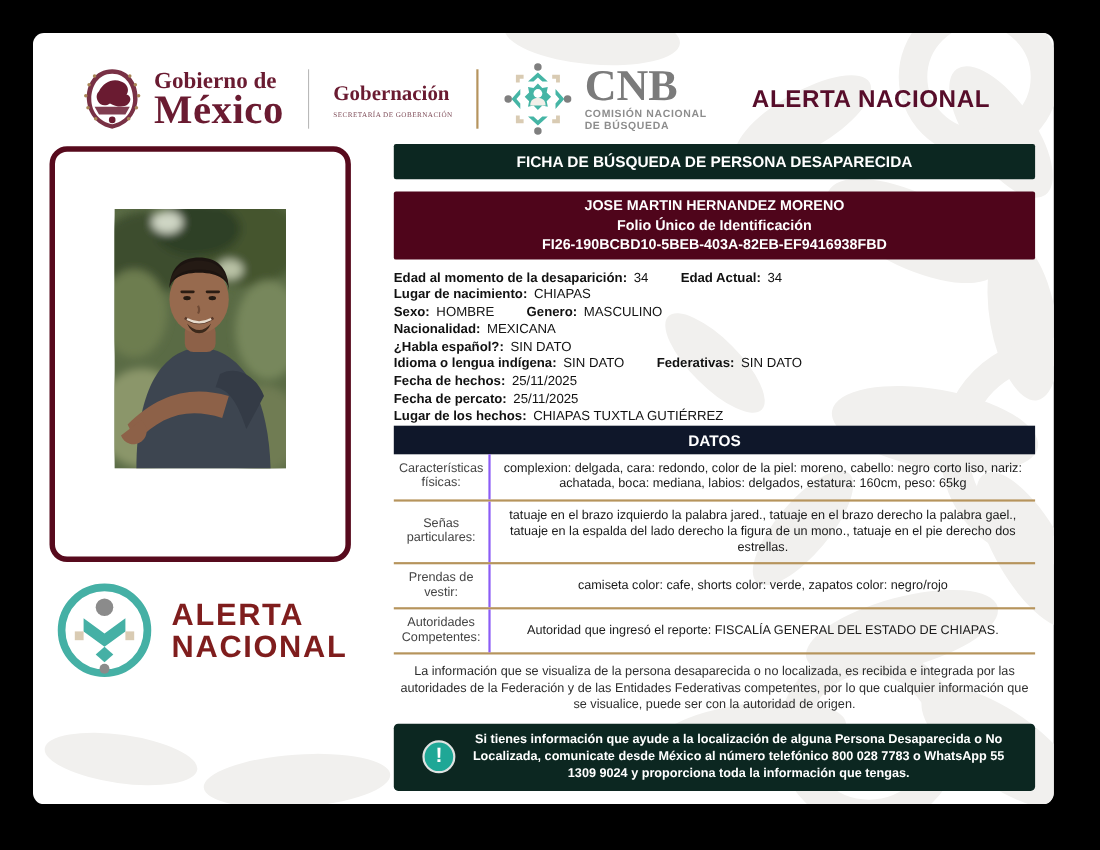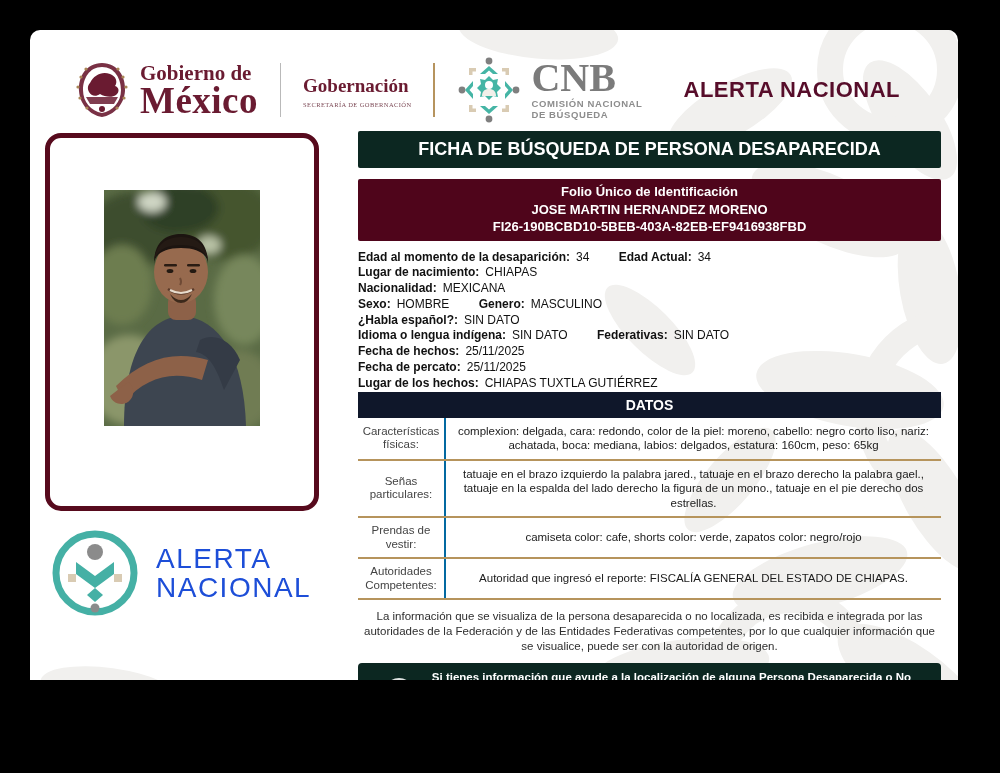--- a/index.html
+++ b/index.html
@@ -1,17 +1,17 @@
 <!DOCTYPE html>
 <html><head>
 <meta charset="utf-8">
 <style>
   * { margin:0; padding:0; box-sizing:border-box; }
   html,body { width:1000px; height:773px; background:#000; font-family:"Liberation Sans", sans-serif; }
-  .stage { position:relative; width:1000px; height:680px; background:#000; overflow:hidden; }
+  .stage { position:relative; width:1000px; height:773px; background:#000; overflow:hidden; }
   .card { position:absolute; left:30px; top:30px; width:928px; height:701px; background:#fff; border-radius:10px; overflow:hidden; }
   .pattern { position:absolute; left:0; top:0; z-index:0; pointer-events:none; }
   .layer { position:absolute; inset:0; z-index:1; }
 
   
   .header { position:absolute; left:42px; top:14px; right:40px; height:92px; display:flex; align-items:center; }
   .gob-text { margin-left:8px; color:#6a1b31; font-family:"Liberation Serif", serif; }
   .gob-line1 { font-size:21px; font-weight:bold; line-height:22px; }
   .gob-line2 { font-size:37px; font-weight:bold; line-height:34px; letter-spacing:0.5px; }
   .vdiv { width:1px; height:54px; background:#b9b9b9; margin:0 22px; }
@@ -23,36 +23,36 @@
   .cnb-text { margin-left:10px; color:#7b7b7b; }
   .cnb-acronym { font-family:"Liberation Serif", serif; font-size:40px; font-weight:bold; line-height:36px; color:#7b7b7b; }
   .cnb-sub { font-size:9.5px; font-weight:bold; color:#8d8d8d; letter-spacing:0.6px; line-height:11px; margin-top:2px; }
   .spacer { flex:1; }
   .alert-title { font-size:22px; font-weight:bold; color:#570d2a; letter-spacing:0.5px; margin-right:18px; }
 
   
   .photo-frame { position:absolute; left:15px; top:103px; width:274px; height:378px; border:5px solid #570a1d; border-radius:16px; background:#fff; }
   .photo { display:block; margin:52px auto 0 auto; }
   .brand { position:absolute; left:20px; top:498px; display:flex; align-items:center; gap:16px; }
-  .brand-text { color:#1d4ed8; font-weight:normal; font-size:28px; line-height:29px; letter-spacing:1.5px; }
+  .brand-text { color:#7f1d1d; font-weight:bold; font-size:28px; line-height:29px; letter-spacing:1.5px; }
 
   
   .rcol { position:absolute; left:328px; top:101px; width:583px; }
   .banner { width:100%; color:#fff; font-weight:bold; text-align:center; }
-  .banner.ficha { background:#0c2721; font-size:18px; padding:8px 0; border-radius:2px; }
+  .banner.ficha { background:#0c2721; font-size:14px; padding:8px 0; border-radius:2px; }
   .banner.person { background:#4f051b; font-size:13px; line-height:17.5px; padding:4px 0 5px 0; margin-top:11px; border-radius:2px; }
   .fields { margin-top:9px; font-size:12px; color:#111; }
   .field-line { line-height:15.8px; white-space:nowrap; }
   .fpair { margin-right:26px; }
   .flabel { font-weight:bold; }
   .fvalue { margin-left:6px; }
   .banner.datos { background:#0f172a; font-size:14px; padding:5px 0; margin-top:0; }
   .dtable { width:100%; }
   .trow { display:flex; align-items:stretch; border-bottom:2px solid #b6945c; }
-  .tlabel { width:88px; min-width:88px; border-right:2px solid #0369a1; display:flex; align-items:center; justify-content:center; text-align:center; font-size:11.5px; color:#444; padding:6px 2px; line-height:13.5px; }
+  .tlabel { width:88px; min-width:88px; border-right:2px solid #8b5cf6; display:flex; align-items:center; justify-content:center; text-align:center; font-size:11.5px; color:#444; padding:6px 2px; line-height:13.5px; }
   .tcell { flex:1; display:flex; align-items:center; justify-content:center; text-align:center; font-size:11.5px; color:#1a1a1a; padding:6px 10px; line-height:14.5px; }
   .disclaimer { margin-top:9px; font-size:11.5px; line-height:15px; text-align:center; color:#2e2e2e; padding:0 2px; }
   .contact { margin-top:9px; background:#0c2721; border-radius:4px; display:flex; align-items:center; padding:7px 12px; }
   .excl { width:30px; height:30px; min-width:30px; border-radius:50%; background:#1fa796; border:2px solid #dfe3e2; color:#fff; font-weight:bold; font-size:19px; display:flex; align-items:center; justify-content:center; margin:0 8px 0 14px; }
   .contact-text { flex:1; color:#fff; font-weight:bold; font-size:11.5px; line-height:15.5px; text-align:center; padding-right:8px; }
 </style>
 </head>
 <body>
 
 <div class="stage">
@@ -212,22 +212,22 @@
           <div>ALERTA</div>
           <div>NACIONAL</div>
         </div>
       </div>
 
       <div class="rcol">
 
         <div class="banner ficha">FICHA DE BÚSQUEDA DE PERSONA DESAPARECIDA</div>
 
         <div class="banner person">
+          <div>JOSE MARTIN HERNANDEZ MORENO</div>
           <div>Folio Único de Identificación</div>
-          <div>JOSE MARTIN HERNANDEZ MORENO</div>
           <div>FI26-190BCBD10-5BEB-403A-82EB-EF9416938FBD</div>
         </div>
 
         <div class="fields">
 
             <div class="field-line">
               
             
                 <span class="fpair"><span class="flabel">Edad al momento de la desaparición:</span><span class="fvalue">34</span></span>
               
@@ -236,29 +236,29 @@
 
             <div class="field-line">
               
             
                 <span class="fpair"><span class="flabel">Lugar de nacimiento:</span><span class="fvalue">CHIAPAS</span></span>
               </div>
 
             <div class="field-line">
               
             
+                <span class="fpair"><span class="flabel">Sexo:</span><span class="fvalue">HOMBRE</span></span>
+              
+                <span class="fpair"><span class="flabel">Genero:</span><span class="fvalue">MASCULINO</span></span>
+              </div>
+
+            <div class="field-line">
+              
+            
                 <span class="fpair"><span class="flabel">Nacionalidad:</span><span class="fvalue">MEXICANA</span></span>
-              </div>
-
-            <div class="field-line">
-              
-            
-                <span class="fpair"><span class="flabel">Sexo:</span><span class="fvalue">HOMBRE</span></span>
-              
-                <span class="fpair"><span class="flabel">Genero:</span><span class="fvalue">MASCULINO</span></span>
               </div>
 
             <div class="field-line">
               
             
                 <span class="fpair"><span class="flabel">¿Habla español?:</span><span class="fvalue">SIN DATO</span></span>
               </div>
 
             <div class="field-line">
               

